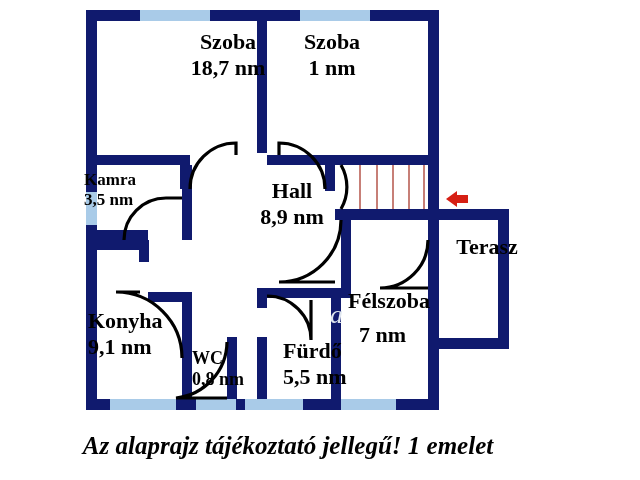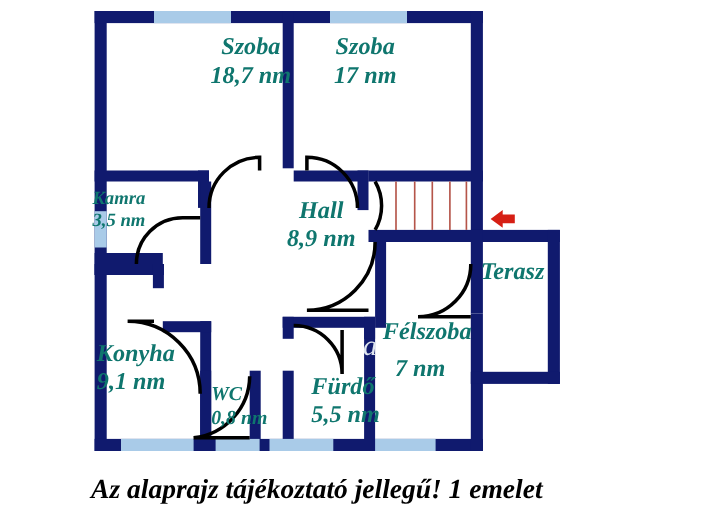--- a/index.html
+++ b/index.html
@@ -20,22 +20,21 @@
     left: 0;
     top: 0;
     width: 640px;
     height: 480px;
     display: block;
   }
   .room-label {
     position: absolute;
     font-family: "Liberation Serif", "DejaVu Serif", serif;
     font-weight: bold;
-    font-style: italic;
-    color: #0f766e;
+    color: #000000;
     white-space: nowrap;
     line-height: 1.18;
     text-align: center;
     pointer-events: none;
   }
   .room-label .ln {
     display: block;
   }
   .caption {
     position: absolute;
@@ -168,34 +167,34 @@
 
   </svg>
 
   <div class="room-label" style="left:168px; top:29px; width:120px; font-size:22px;">
     <span class="ln">Szoba</span>
     <span class="ln">18,7 nm</span>
   </div>
 
   <div class="room-label" style="left:272px; top:29px; width:120px; font-size:22px;">
     <span class="ln">Szoba</span>
-    <span class="ln">17 nm</span>
+    <span class="ln">1 nm</span>
   </div>
 
   <div class="room-label" style="left:84px; top:170px; width:110px; font-size:17px; text-align:left;">
     <span class="ln">Kamra</span>
     <span class="ln">3,5 nm</span>
   </div>
 
   <div class="room-label" style="left:232px; top:178px; width:120px; font-size:22px;">
     <span class="ln">Hall</span>
     <span class="ln">8,9 nm</span>
   </div>
 
-  <div class="room-label" style="left:437px; top:234px; width:100px; font-size:22px; text-align:left;">
+  <div class="room-label" style="left:437px; top:234px; width:100px; font-size:22px; text-align:center;">
     <span class="ln">Terasz</span>
   </div>
 
   <div class="room-label" style="left:348px; top:288px; width:120px; font-size:22px; text-align:left;">
     <span class="ln">Félszoba</span>
   </div>
   <div class="room-label" style="left:359px; top:322px; width:80px; font-size:22px; text-align:left;">
     <span class="ln">7 nm</span>
   </div>
 

